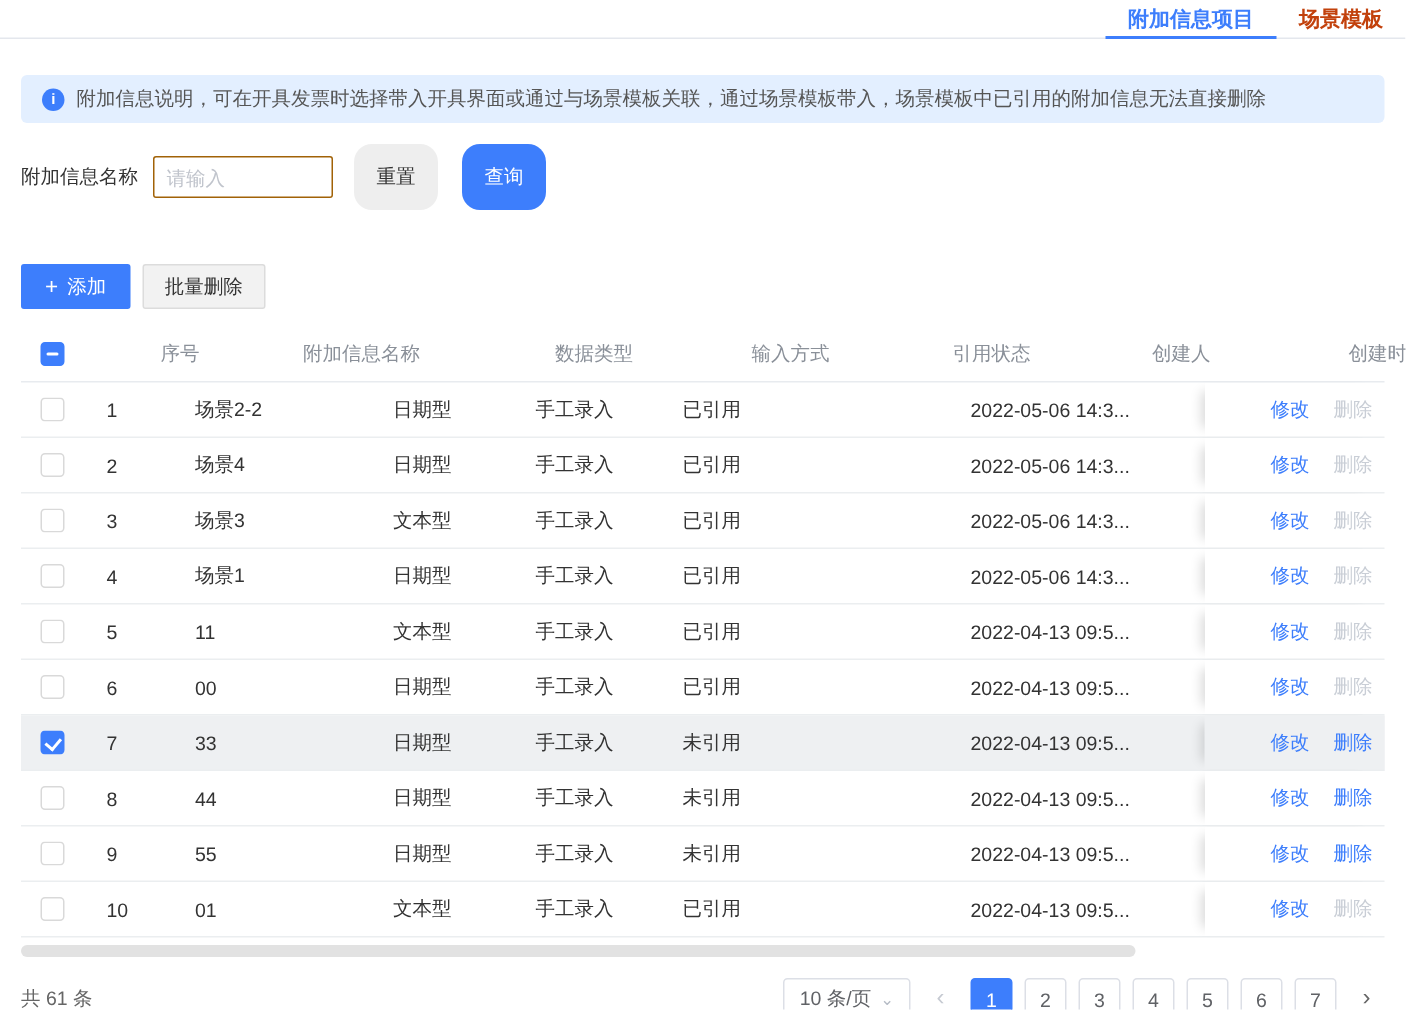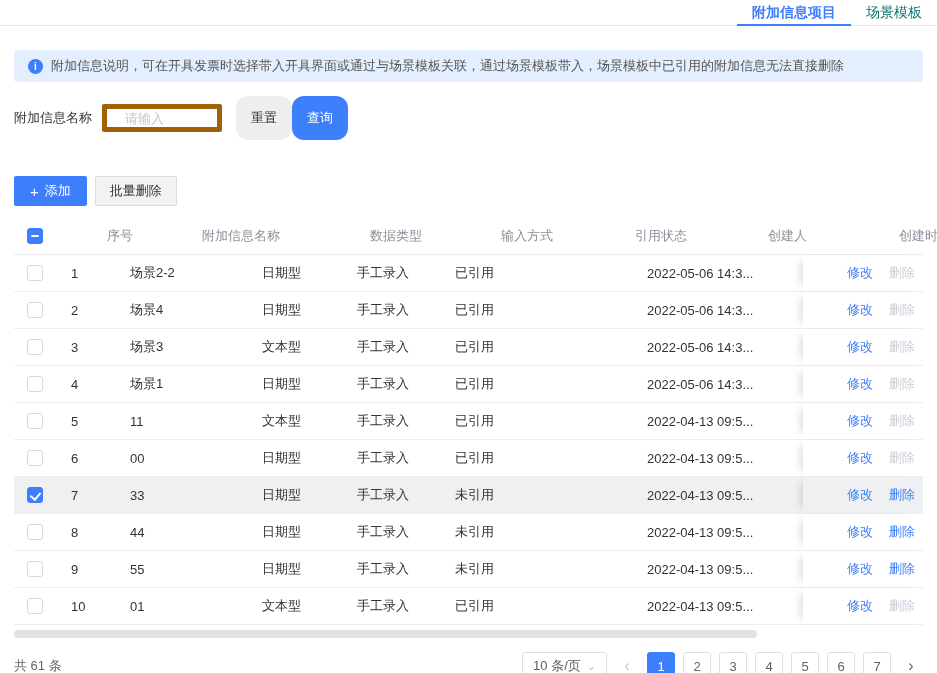--- a/index.html
+++ b/index.html
@@ -5,43 +5,43 @@
   * { margin:0; padding:0; box-sizing:border-box; }
   body {
     width:937px; height:673px; background:#fff;
     font-family:"Liberation Sans","DejaVu Sans",sans-serif;
     font-size:13px; color:#333; overflow:hidden;
   }
   .page { width:937px; height:673px; position:relative; }
 
   
   .tabs { display:flex; border-bottom:1px solid #e4e7ed; height:26px; align-items:stretch;justify-content:flex-end; }
-  .tab { padding:0 15px; display:flex; align-items:center; font-size:14px; color:#0f766e;
-         cursor:pointer; position:relative; }
+  .tab { padding:0 15px; display:flex; align-items:center; font-size:14px; color:#c2410c;
+         cursor:pointer; position:relative;font-weight:bold; }
   .tab.active { color:#3d7efc; font-weight:600; }
   .tab.active::after { content:""; position:absolute; left:0; right:0; bottom:-1px; height:2px; background:#3d7efc; }
 
   
   .banner { margin:24px 14px 0; background:#e3efff; border-radius:4px; padding:7px 14px;
             display:flex; align-items:center; gap:8px; color:#555; }
   .info-i { width:15px; height:15px; border-radius:50%; background:#3d7efc; color:#fff;
             font-size:10px; font-weight:700; display:flex; align-items:center; justify-content:center;
             flex:0 0 15px; font-style:normal; }
 
   
   .search-row { margin:14px 14px 0; display:flex; align-items:center; }
   .search-label { margin-right:10px; color:#333; }
-  .search-input { width:120px; height:28px; border:5px solid #a16207; border-radius:2px;
-                  padding:0 18px; font-size:13px; color:#701a75; outline:none;
+  .search-input { width:120px; height:28px; border:1px solid #a16207; border-radius:2px;
+                  padding:0 8px; font-size:13px; color:#701a75; outline:none;
                   font-family:"Liberation Sans","DejaVu Sans",sans-serif; }
   .search-input::placeholder { color:#c0c4cc; }
   .btn { height:44px; padding:0 15px; border:none; border-radius:12px; font-size:13px;
          cursor:pointer; font-family:"Liberation Sans","DejaVu Sans",sans-serif; }
   .btn-gray { background:#eeeeee; color:#333; margin-left:14px; }
-  .btn-primary { background:#3d7efc; color:#fff; margin-left:0; }
+  .btn-primary { background:#3d7efc; color:#fff; margin-left:16px; }
 
   
   .action-row { margin:36px 14px 12px; display:flex; align-items:center; }
   .btn-add { height:30px; padding:0 16px; background:#3d7efc; color:#fff; border:none;
              border-radius:2px; font-size:13px; cursor:pointer; display:flex; align-items:center; gap:6px;
              font-family:"Liberation Sans","DejaVu Sans",sans-serif; }
   .btn-batch { height:30px; padding:0 14px; background:#f2f2f2; color:#333; border:1px solid #dcdcdc;
                border-radius:2px; font-size:13px; cursor:pointer; margin-left:8px;
                font-family:"Liberation Sans","DejaVu Sans",sans-serif; }
   .plus { font-size:15px; line-height:1; }

